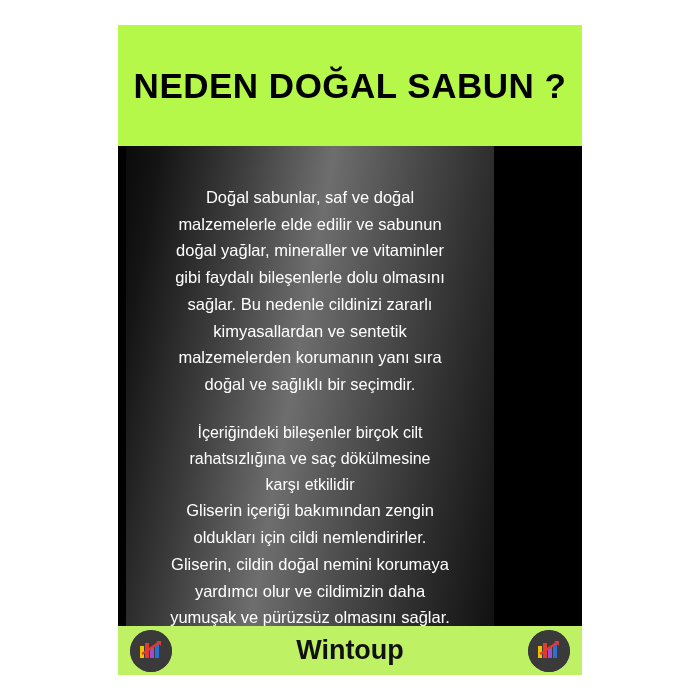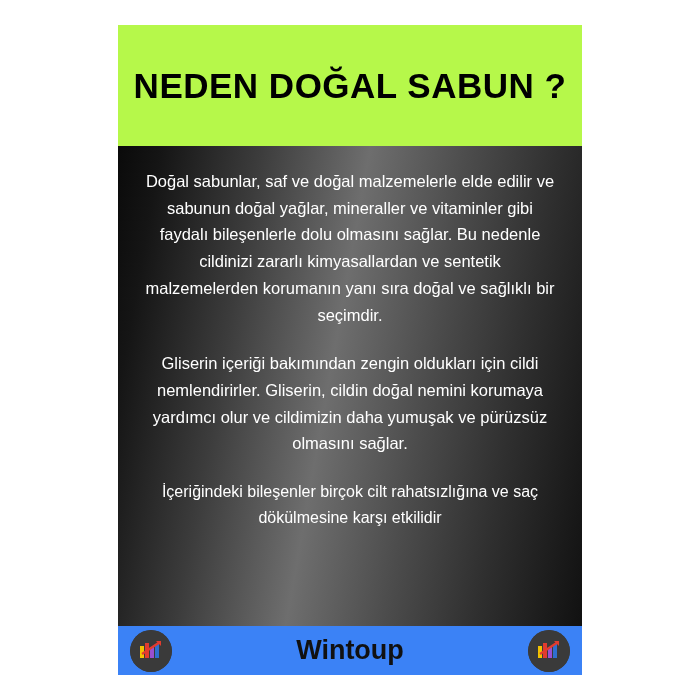--- a/index.html
+++ b/index.html
@@ -39,34 +39,34 @@
     color: #000000;
     letter-spacing: 0.5px;
     text-align: left;
     font-family: "Liberation Sans", sans-serif;
     white-space: nowrap;
   }
 
   
   .body-area {
     position: absolute;
-    left: 0;
+    left: 8px;
     top: 121px;
-    width: 464px;
+    width: 368px;
     height: 480px;
     background: linear-gradient(100deg,
         #0a0a0a 0%,
         #151515 8%,
         #3c3c3c 26%,
         #6e6e6e 46%,
         #4c4c4c 64%,
         #303030 80%,
         #1a1a1a 94%,
         #111111 100%);
-    padding: 0;
+    padding: 16px;
     box-sizing: border-box;
   }
 
   .paragraphs {
     padding: 22px 24px 0 24px;
   }
 
   .para {
     color: #ffffff;
     font-size: 16.5px;
@@ -82,21 +82,21 @@
     padding: 0 14px;
   }
 
   
   .footer {
     position: absolute;
     left: 0;
     top: 601px;
     width: 464px;
     height: 49px;
-    background: #3b82f6;
+    background: #bef264;
     display: flex;
     align-items: center;
     justify-content: space-between;
     padding: 0 12px;
     box-sizing: border-box;
   }
 
   .brand {
     text-align: center;
     flex: 1;
@@ -132,22 +132,22 @@
 
 <div class="poster">
 
   <div class="header">
     <div class="header-title">NEDEN DOĞAL SABUN ?</div>
   </div>
 
   <div class="body-area">
     <div class="paragraphs">
       <p class="para p1">Doğal sabunlar, saf ve doğal malzemelerle elde edilir ve sabunun doğal yağlar, mineraller ve vitaminler gibi faydalı bileşenlerle dolu olmasını sağlar. Bu nedenle cildinizi zararlı kimyasallardan ve sentetik malzemelerden korumanın yanı sıra doğal ve sağlıklı bir seçimdir.</p>
+      <p class="para p3">İçeriğindeki bileşenler birçok cilt rahatsızlığına ve saç dökülmesine  karşı etkilidir</p>
       <p class="para p2">Gliserin içeriği bakımından zengin oldukları için cildi nemlendirirler. Gliserin, cildin doğal nemini korumaya yardımcı olur ve cildimizin daha yumuşak ve pürüzsüz olmasını sağlar.</p>
-      <p class="para p3">İçeriğindeki bileşenler birçok cilt rahatsızlığına ve saç dökülmesine  karşı etkilidir</p>
     </div>
   </div>
 
   <div class="footer">
 
     <span class="logo-badge">
       <svg width="42" height="42" viewBox="0 0 42 42" aria-hidden="true">
         <circle cx="21" cy="21" r="21" fill="#3a3a3a"></circle>
         <rect x="10" y="16" width="4" height="12" fill="#f2c200"></rect>
         <rect x="15" y="13" width="4" height="15" fill="#e23b2e"></rect>

